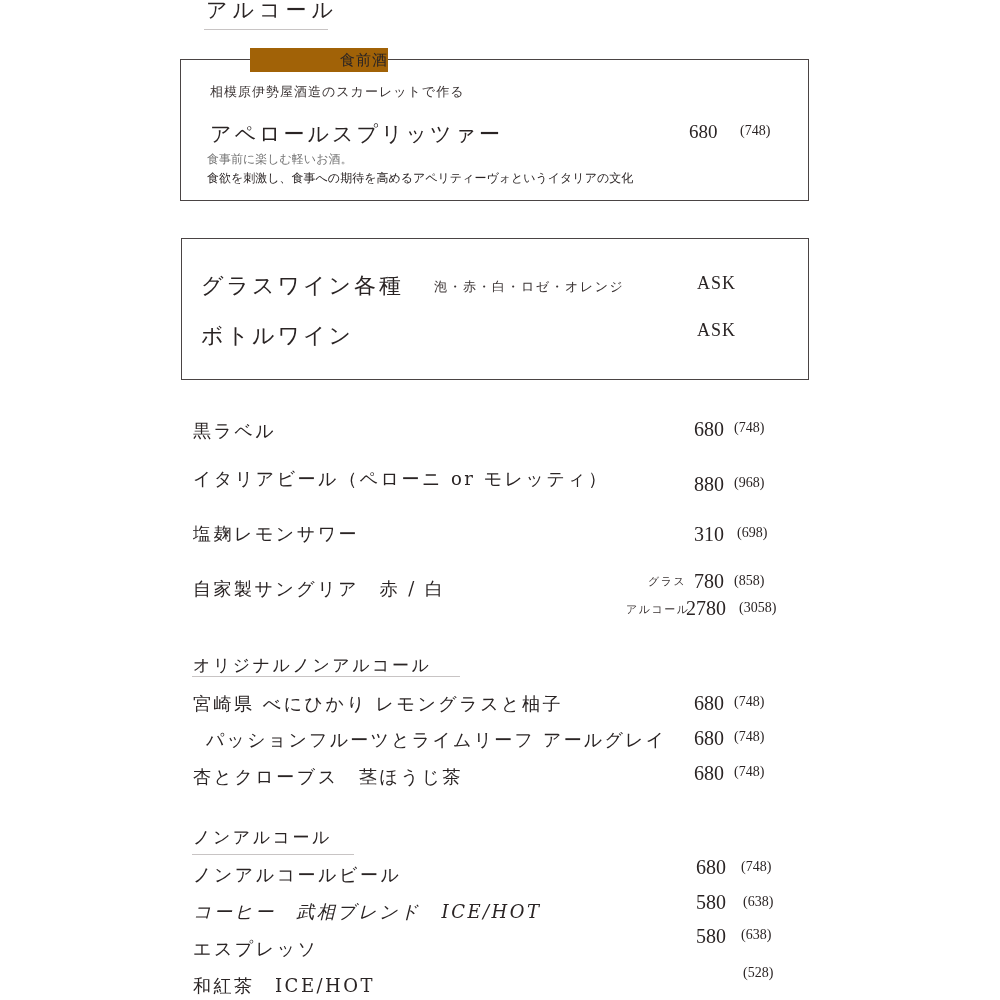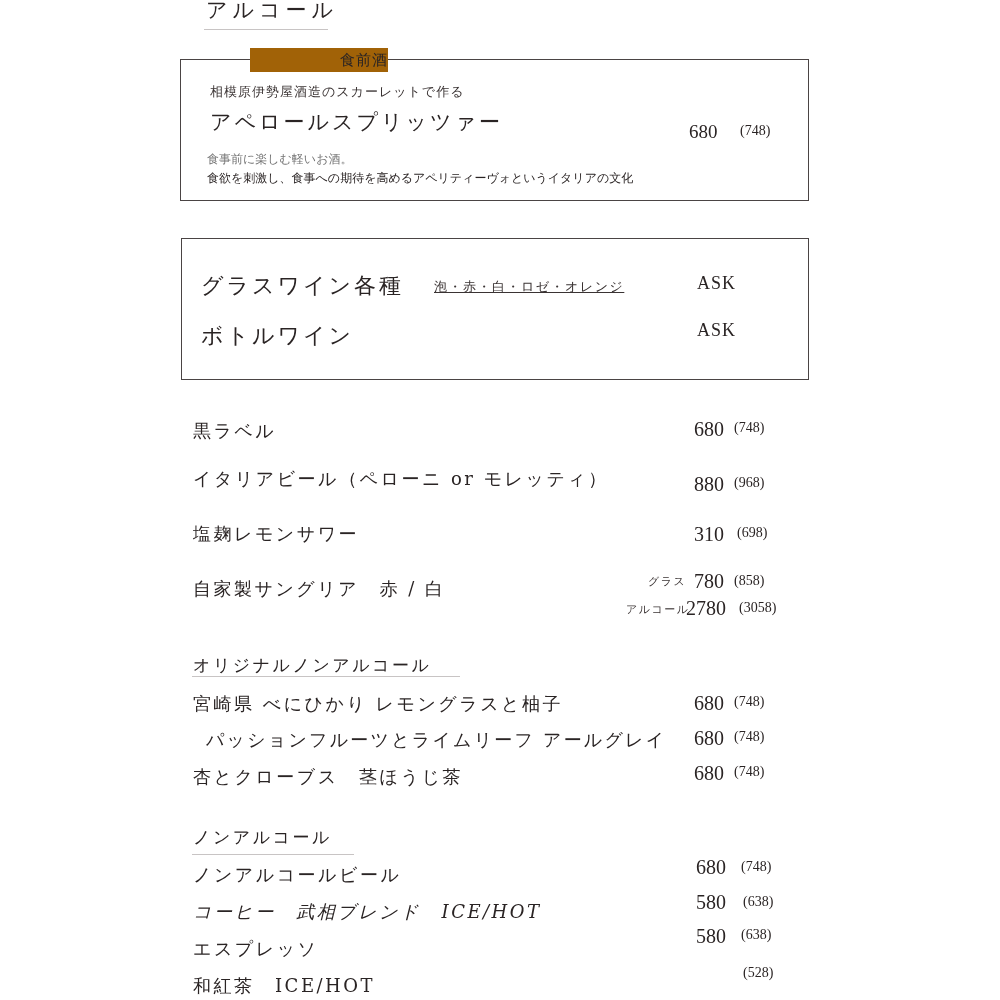--- a/index.html
+++ b/index.html
@@ -36,29 +36,29 @@
     .aperitif-label-wrap {
       left: 250px; top: 48px; width: 138px; height: 24px;
       background: #a16207;
       text-align: right;
     }
     .aperitif-label {
       font-size: 15px; line-height: 24px; color: #2a2424;
       letter-spacing: 1px;
     }
     .aperitif-sub { left: 210px; top: 83px; font-size: 13px; letter-spacing: 1px; color: #3a3333; }
-    .aperitif-name { left: 210px; top: 108px; font-size: 21px; letter-spacing: 3px; color: #2a2424; }
+    .aperitif-name { left: 210px; top: 120px; font-size: 21px; letter-spacing: 3px; color: #2a2424; }
     .aperitif-price { left: 689px; top: 121px; font-family: "Liberation Serif", serif; font-size: 19px; color: #2a2424; }
     .aperitif-tax { left: 740px; top: 123px; font-family: "Liberation Serif", serif; font-size: 14px; color: #2a2424; }
     .aperitif-desc1 { left: 207px; top: 151px; font-size: 12px; color: #737373; }
     .aperitif-desc2 { left: 207px; top: 170px; font-size: 12px; color: #2a2424; }
 
     .wine-box { left: 181px; top: 238px; width: 628px; height: 142px; }
     .wine-glass-name { left: 201px; top: 271px; font-size: 22px; letter-spacing: 3px; }
-    .wine-glass-types { left: 434px; top: 278px; font-size: 13px; letter-spacing: 1.5px; color: #3a3333; text-decoration: underline; }
+    .wine-glass-types { left: 434px; top: 278px; font-size: 13px; letter-spacing: 1.5px; color: #3a3333; }
     .wine-glass-price { left: 697px; top: 273px; font-family: "Liberation Serif", serif; font-size: 18px; letter-spacing: 1px; }
     .wine-bottle-name { left: 201px; top: 321px; font-size: 22px; letter-spacing: 3px; }
     .wine-bottle-price { left: 697px; top: 320px; font-family: "Liberation Serif", serif; font-size: 18px; letter-spacing: 1px; }
 
     
     .item-name { font-size: 18px; letter-spacing: 2.5px; color: #2a2424; }
     .price { font-family: "Liberation Serif", serif; font-size: 20px; color: #2a2424; }
     .tax { font-family: "Liberation Serif", serif; font-size: 14px; color: #2a2424; }
     .size-label { font-size: 11px; letter-spacing: 1.5px; color: #3a3333; }
 

